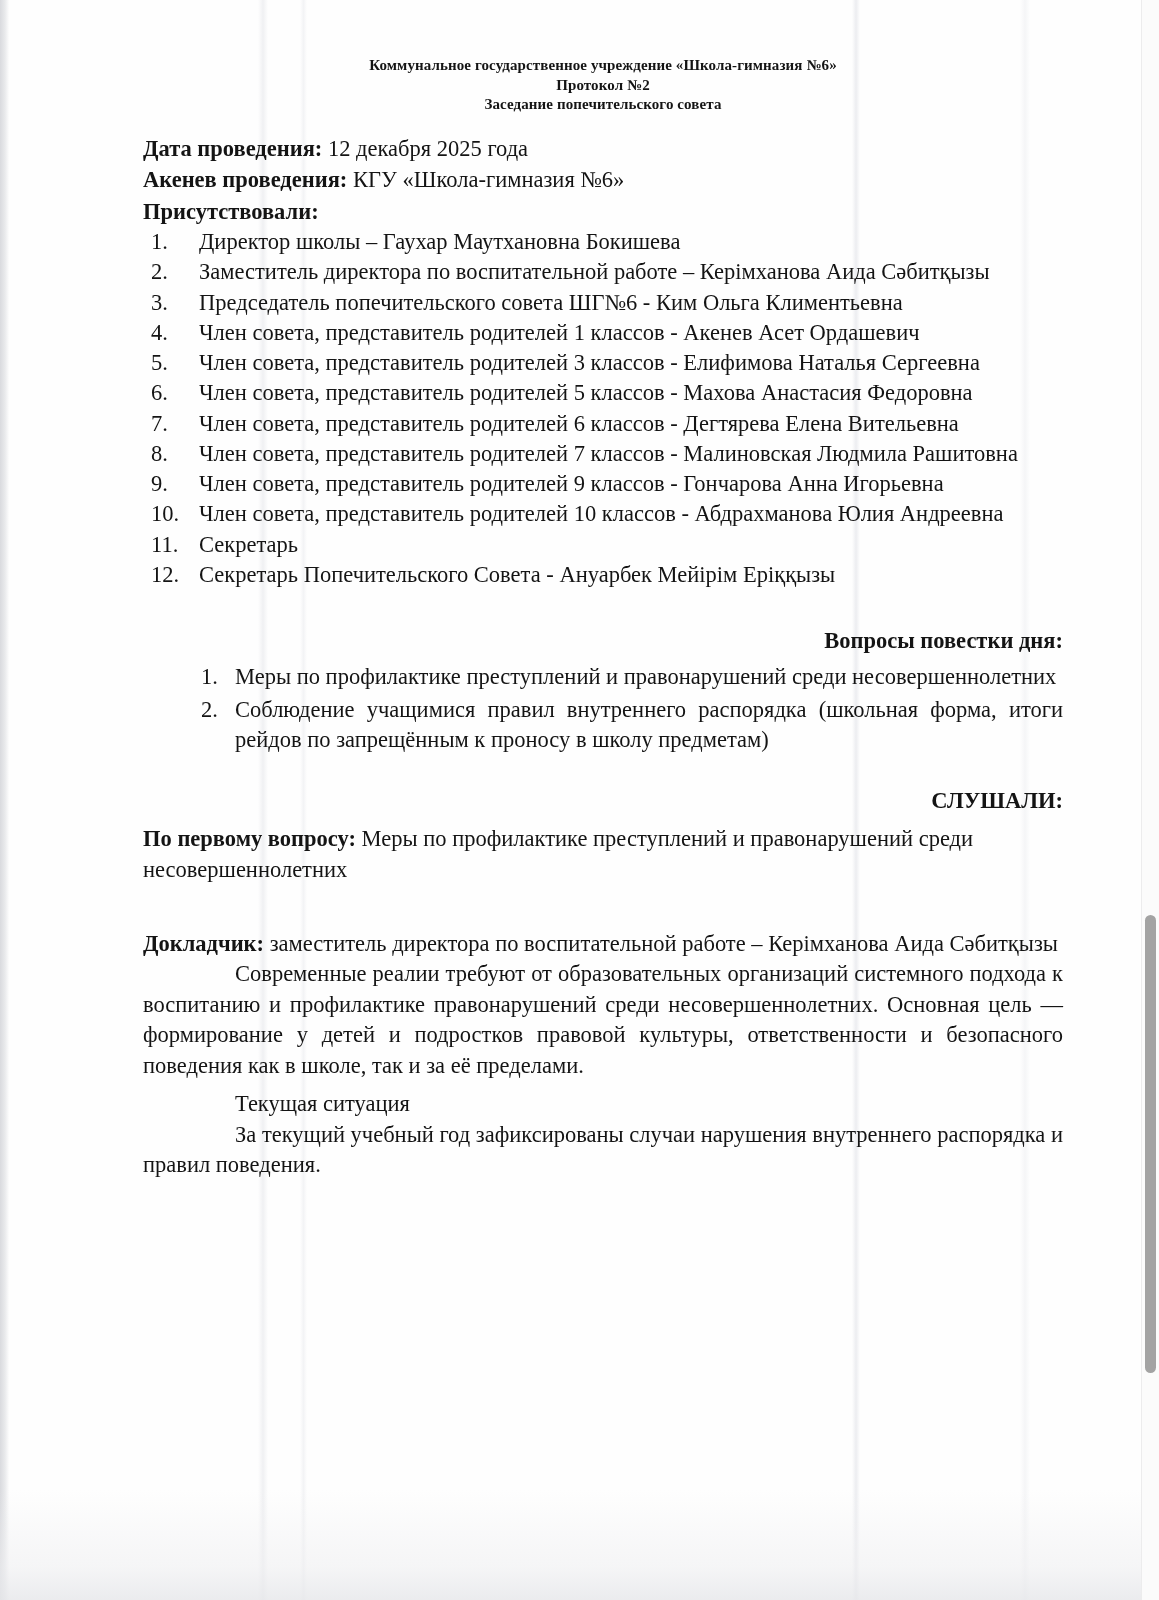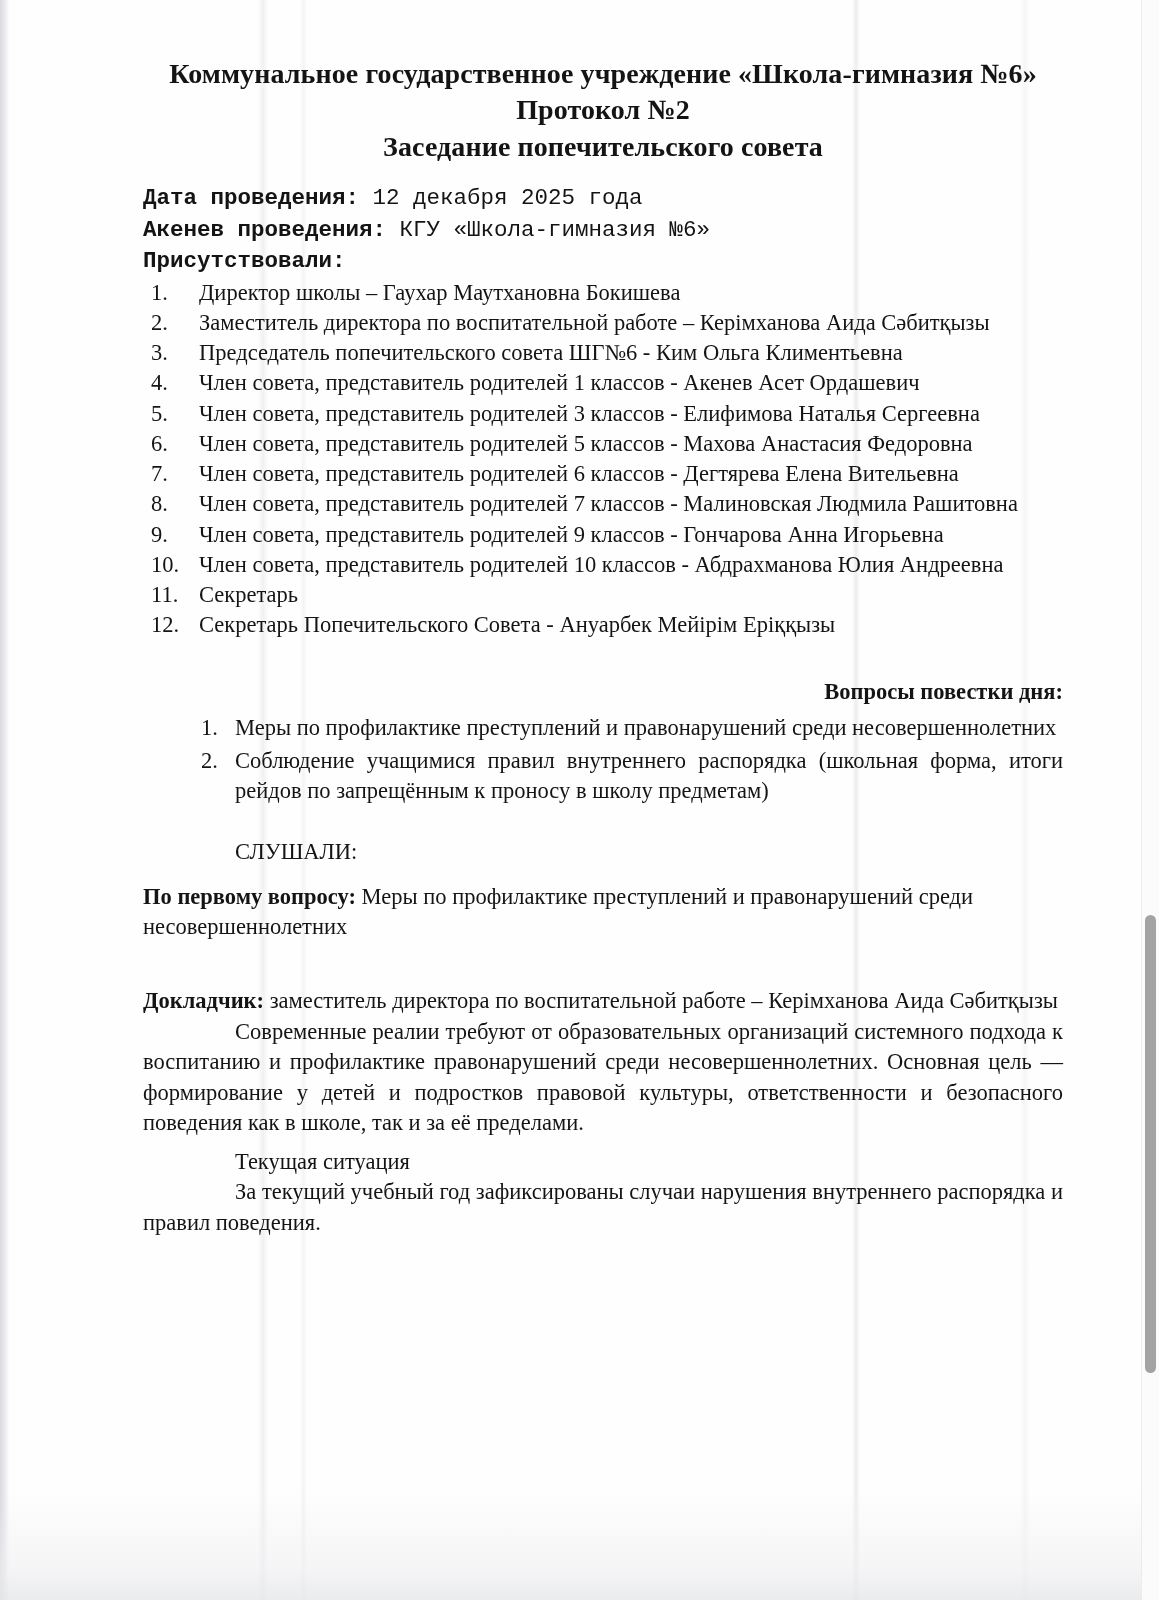--- a/index.html
+++ b/index.html
@@ -47,24 +47,24 @@
   #doc {
     position: absolute;
     left: 143px;
     top: 56px;
     width: 920px;
     font-size: 22.5px;
     line-height: 1.345;
   }
 
   .title-block { text-align: center; font-weight: bold; letter-spacing: .1px; }
-  .title-block .t-line { display: block; font-size: 28px; line-height: 1.30; }
+  .title-block .t-line { display: block; font-size: 15px; line-height: 1.30; }
 
   .meta { margin-top: 18px; }
-  .meta .ln { display: block; line-height: 1.40; font-family: Liberation Mono, monospace; }
+  .meta .ln { display: block; line-height: 1.40; }
   .meta b { font-weight: bold; }
 
   
   ol.attendees {
     list-style: none;
     margin: 0;
     padding: 0;
   }
   ol.attendees > li {
     position: relative;
@@ -104,26 +104,27 @@
     line-height: 1.36;
     margin-bottom: 2px;
   }
   ol.agenda > li .num {
     position: absolute;
     left: 58px;
     top: 0;
   }
 
   .listened {
-    font-weight: normal;
+    font-weight: bold;
     margin-top: 30px;
     padding-left: 92px;
-  }
-
-  .qblock { margin-top: 15px; }
+    text-align: right;
+  }
+
+  .qblock { margin-top: 8px; }
   .qblock .ln { display: block; }
 
   .speaker { margin-top: 44px; }
 
   .para {
     margin-top: 2px;
     text-align: justify;
     text-indent: 92px;
     line-height: 1.36;
   }

